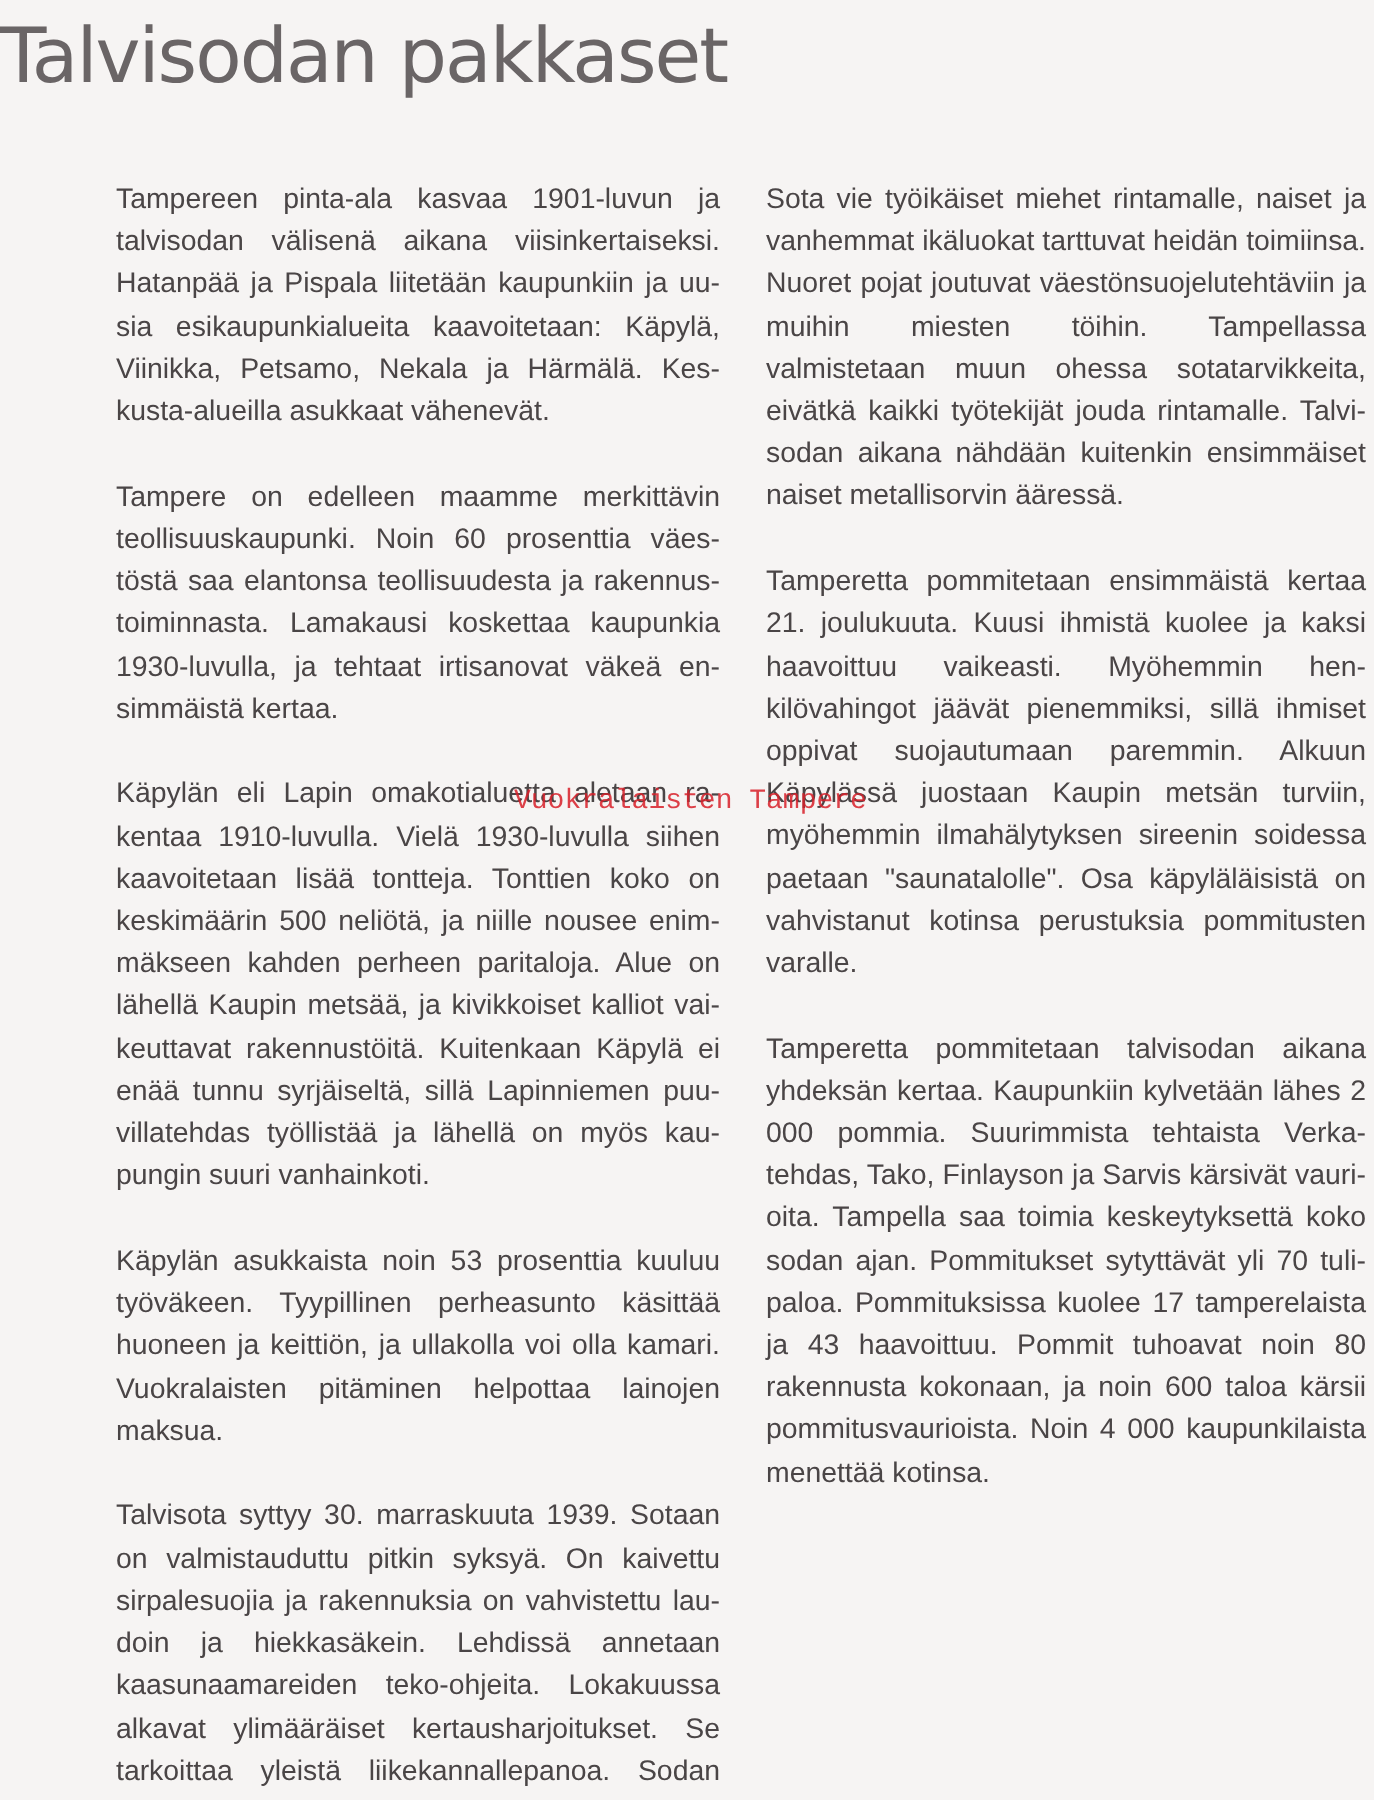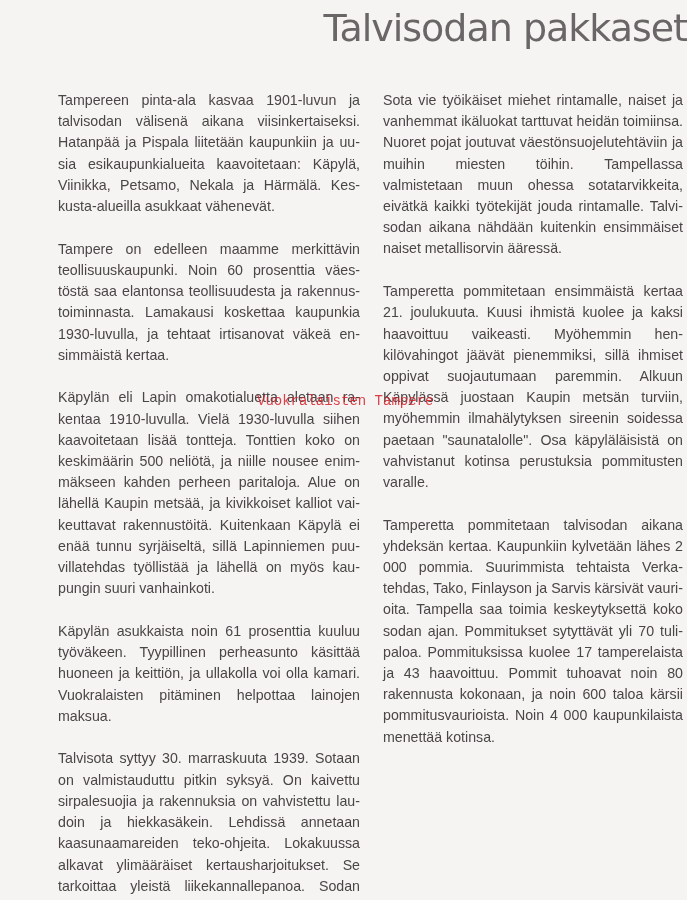--- a/index.html
+++ b/index.html
@@ -5,21 +5,21 @@
   html, body { margin: 0; padding: 0; }
   body {
     width: 687px; height: 900px; overflow: hidden;
     background: #f6f4f3;
     font-family: "Liberation Sans", sans-serif;
     color: #4a4546;
     position: relative;
   }
   .title {
     position: absolute; left: 0; top: 6px; width: 687px;
-    text-align: right;
+    text-align: left;
     font-family: "DejaVu Sans", sans-serif;
     font-size: 38px; font-weight: normal;
     color: #6a6566; letter-spacing: -1px;
     margin: 0;
   }
   .col {
     position: absolute; top: 90px;
     font-size: 14.2px; line-height: 21.2px;
     text-align: justify;
   }
@@ -35,21 +35,21 @@
 </style>
 </head>
 <body>
 
 <h1 class="title">Talvisodan pakkaset</h1>
 
 <div class="col col-left">
   <p>Tampereen pinta-ala kasvaa 1901-luvun ja talvisodan välisenä aikana viisinkertaiseksi. Hatanpää ja Pispala liitetään kaupunkiin ja uu­sia esikaupunkialueita kaavoitetaan: Käpylä, Viinikka, Petsamo, Nekala ja Härmälä. Kes­kusta-alueilla asukkaat vähenevät.</p>
   <p>Tampere on edelleen maamme merkittävin teollisuuskaupunki. Noin 60 prosenttia väes­töstä saa elantonsa teollisuudesta ja rakennus­toiminnasta. Lamakausi koskettaa kaupunkia 1930-luvulla, ja tehtaat irtisanovat väkeä en­simmäistä kertaa.</p>
   <p>Käpylän eli Lapin omakotialuetta aletaan ra­kentaa 1910-luvulla. Vielä 1930-luvulla siihen kaavoitetaan lisää tontteja. Tonttien koko on keskimäärin 500 neliötä, ja niille nousee enim­mäkseen kahden perheen paritaloja. Alue on lähellä Kaupin metsää, ja kivikkoiset kalliot vai­keuttavat rakennustöitä. Kuitenkaan Käpylä ei enää tunnu syrjäiseltä, sillä Lapinniemen puu­villatehdas työllistää ja lähellä on myös kau­pungin suuri vanhainkoti.</p>
-  <p>Käpylän asukkaista noin 61 prosenttia kuuluu työväkeen. Tyypillinen perheasunto käsittää huoneen ja keittiön, ja ullakolla voi olla kamari. Vuokralaisten pitäminen helpottaa lainojen maksua.</p>
+  <p>Käpylän asukkaista noin 53 prosenttia kuuluu työväkeen. Tyypillinen perheasunto käsittää huoneen ja keittiön, ja ullakolla voi olla kamari. Vuokralaisten pitäminen helpottaa lainojen maksua.</p>
   <p>Talvisota syttyy 30. marraskuuta 1939. Sotaan on valmistauduttu pitkin syksyä. On kaivettu sirpalesuojia ja rakennuksia on vahvistettu lau­doin ja hiekkasäkein. Lehdissä annetaan kaasu­naamareiden teko-ohjeita. Lokakuussa alkavat ylimääräiset kertausharjoitukset. Se tarkoittaa yleistä liikekannallepanoa. Sodan alkaessa</p>
 </div>
 
 <div class="col col-right">
   <p>Sota vie työikäiset miehet rintamalle, naiset ja vanhemmat ikäluokat tarttuvat heidän toi­miinsa. Nuoret pojat joutuvat väestönsuojelu­tehtäviin ja muihin miesten töihin. Tampellassa valmistetaan muun ohessa sotatarvikkeita, eivätkä kaikki työtekijät jouda rintamalle. Talvi­sodan aikana nähdään kuitenkin ensimmäiset naiset metallisorvin ääressä.</p>
   <p>Tamperetta pommitetaan ensimmäistä ker­taa 21. joulukuuta. Kuusi ihmistä kuolee ja kaksi haavoittuu vaikeasti. Myöhemmin hen­kilövahingot jäävät pienemmiksi, sillä ihmi­set oppivat suojautumaan paremmin. Alkuun Käpylässä juostaan Kaupin metsän turviin, myöhemmin ilmahälytyksen sireenin soidessa paetaan "saunatalolle". Osa käpyläläisistä on vahvistanut kotinsa perustuksia pommitusten varalle.</p>
   <p>Tamperetta pommitetaan talvisodan aikana yhdeksän kertaa. Kaupunkiin kylvetään lähes 2 000 pommia. Suurimmista tehtaista Verka­tehdas, Tako, Finlayson ja Sarvis kärsivät vauri­oita. Tampella saa toimia keskeytyksettä koko sodan ajan. Pommitukset sytyttävät yli 70 tuli­paloa. Pommituksissa kuolee 17 tamperelaista ja 43 haavoittuu. Pommit tuhoavat noin 80 rakennusta kokonaan, ja noin 600 taloa kär­sii pommitusvaurioista. Noin 4 000 kaupunki­laista menettää kotinsa.</p>
 </div>
 
 <div class="watermark">Vuokralaisten Tampere</div>

